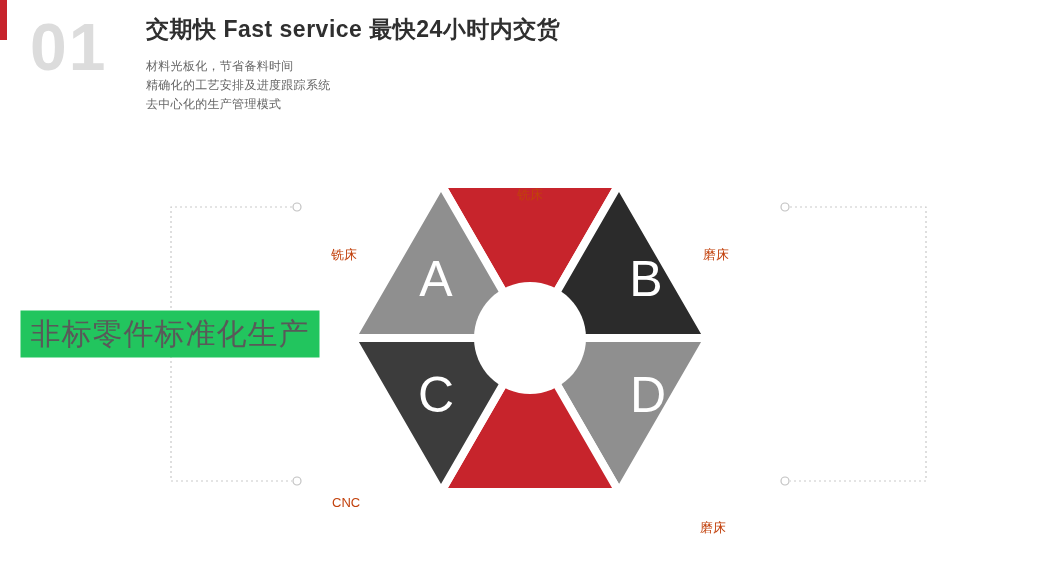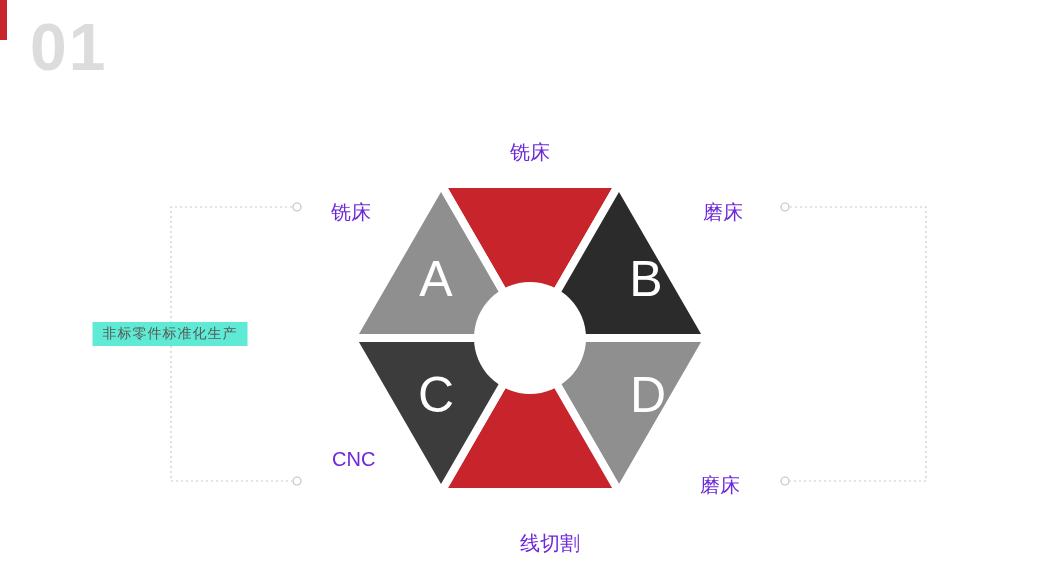--- a/index.html
+++ b/index.html
@@ -25,38 +25,46 @@
   .diagram-svg { position:absolute; left:0; top:0; width:1060px; height:576px; }
 
   .dash { fill:none; stroke:#c9c9c9; stroke-width:1.2; stroke-dasharray:2 3; }
   .dot  { fill:#ffffff; stroke:#c2c2c2; stroke-width:1.2; }
   .tri  { stroke:#ffffff; stroke-width:8; stroke-linejoin:round; }
   .letter {
     font-family:"Liberation Sans","DejaVu Sans",sans-serif;
     font-size:50px; font-weight:400; fill:#ffffff; text-anchor:middle;
   }
 
-  .mini-label { position:absolute; font-size:20px; color:#6d28d9; white-space:nowrap; }
+  .mini-label { position:absolute; font-size:13px; color:#c2410c; white-space:nowrap;margin-top:47px; }
   .mini-label.centered { transform:translateX(-50%); }
 
   .caption {
     position:absolute; transform:translate(-50%,-50%);
-    font-size:14px; color:#595959; letter-spacing:1px;
-    background:#5eead4; padding:3px 10px; white-space:nowrap;
+    font-size:30px; color:#595959; letter-spacing:1px;
+    background:#22c55e; padding:3px 10px; white-space:nowrap;
   }
 </style>
 </head>
 <body>
 
 <div class="slide">
 
   <div class="corner-bar"></div>
 
   <div class="big-number">01</div>
 
+  <div class="header">
+    <h1 class="title">交期快  Fast service 最快24小时内交货</h1>
+    <div class="bullets">
+      <p class="bullet">材料光板化，节省备料时间</p>
+      <p class="bullet">精确化的工艺安排及进度跟踪系统</p>
+      <p class="bullet">去中心化的生产管理模式</p>
+    </div>
+  </div>
 
   <svg class="diagram-svg" viewBox="0 0 1060 576" xmlns="http://www.w3.org/2000/svg">
 
     <polyline class="dash" points="292,207 171,207 171,481 292,481"></polyline>
     <polyline class="dash" points="790,207 926,207 926,481 790,481"></polyline>
     <circle class="dot" cx="297" cy="207" r="4"></circle>
     <circle class="dot" cx="297" cy="481" r="4"></circle>
     <circle class="dot" cx="785" cy="207" r="4"></circle>
     <circle class="dot" cx="785" cy="481" r="4"></circle>
 

